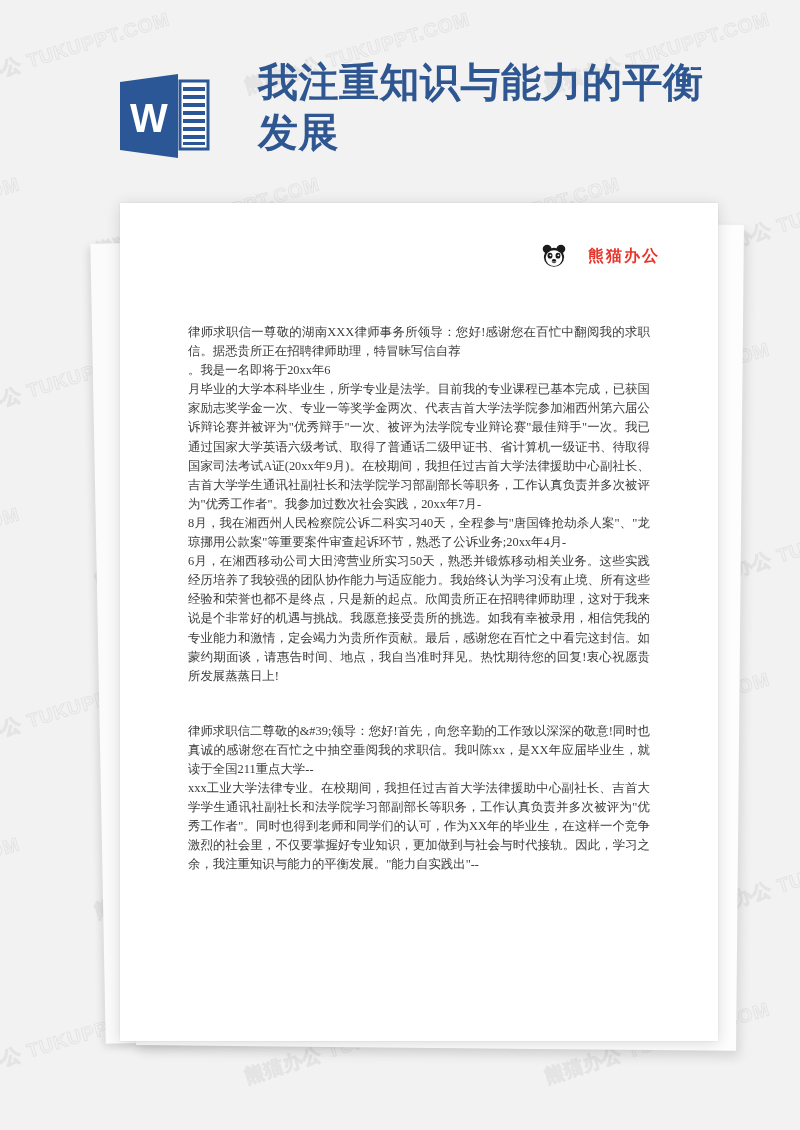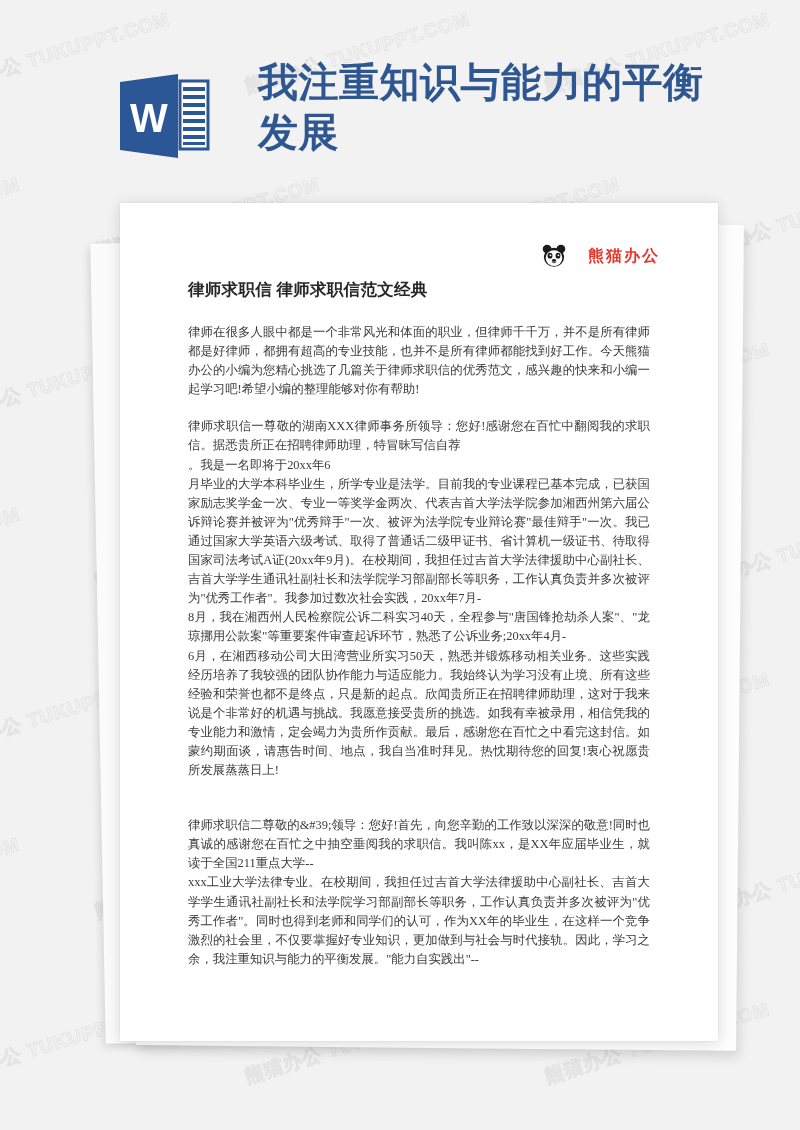--- a/index.html
+++ b/index.html
@@ -182,24 +182,22 @@
           <ellipse cx="11.1" cy="15.6" rx="3.0" ry="3.5" fill="#1b1b1b"></ellipse>
           <ellipse cx="20.9" cy="15.6" rx="3.0" ry="3.5" fill="#1b1b1b"></ellipse>
           <circle cx="11.6" cy="15.2" r="1.15" fill="#ffffff"></circle>
           <circle cx="21.4" cy="15.2" r="1.15" fill="#ffffff"></circle>
           <ellipse cx="16" cy="21.4" rx="2.5" ry="1.7" fill="#1b1b1b"></ellipse>
           <path d="M13.6 23.4 q2.4 2.5 4.8 0" stroke="#1b1b1b" stroke-width="1.1" fill="none" stroke-linecap="round"></path>
         </svg>
         <span class="brand-text">熊猫办公</span>
       </div>
 
-      <div class="doc-title">律师求职信 律师求职信范文经典</div>
 
       <div class="doc-body">
-          <p>律师在很多人眼中都是一个非常风光和体面的职业，但律师千千万，并不是所有律师都是好律师，都拥有超高的专业技能，也并不是所有律师都能找到好工作。今天熊猫办公的小编为您精心挑选了几篇关于律师求职信的优秀范文，感兴趣的快来和小编一起学习吧!希望小编的整理能够对你有帮助!</p>
           <p>律师求职信一尊敬的湖南XXX律师事务所领导：您好!感谢您在百忙中翻阅我的求职信。据悉贵所正在招聘律师助理，特冒昧写信自荐<br>。我是一名即将于20xx年6<br>月毕业的大学本科毕业生，所学专业是法学。目前我的专业课程已基本完成，已获国家励志奖学金一次、专业一等奖学金两次、代表吉首大学法学院参加湘西州第六届公诉辩论赛并被评为"优秀辩手"一次、被评为法学院专业辩论赛"最佳辩手"一次。我已通过国家大学英语六级考试、取得了普通话二级甲证书、省计算机一级证书、待取得国家司法考试A证(20xx年9月)。在校期间，我担任过吉首大学法律援助中心副社长、吉首大学学生通讯社副社长和法学院学习部副部长等职务，工作认真负责并多次被评为"优秀工作者"。我参加过数次社会实践，20xx年7月-<br>8月，我在湘西州人民检察院公诉二科实习40天，全程参与"唐国锋抢劫杀人案"、"龙琼挪用公款案"等重要案件审查起诉环节，熟悉了公诉业务;20xx年4月-<br>6月，在湘西移动公司大田湾营业所实习50天，熟悉并锻炼移动相关业务。这些实践经历培养了我较强的团队协作能力与适应能力。我始终认为学习没有止境、所有这些经验和荣誉也都不是终点，只是新的起点。欣闻贵所正在招聘律师助理，这对于我来说是个非常好的机遇与挑战。我愿意接受贵所的挑选。如我有幸被录用，相信凭我的专业能力和激情，定会竭力为贵所作贡献。最后，感谢您在百忙之中看完这封信。如蒙约期面谈，请惠告时间、地点，我自当准时拜见。热忱期待您的回复!衷心祝愿贵所发展蒸蒸日上!</p>
           <p>律师求职信二尊敬的&amp;#39;领导：您好!首先，向您辛勤的工作致以深深的敬意!同时也真诚的感谢您在百忙之中抽空垂阅我的求职信。我叫陈xx，是XX年应届毕业生，就读于全国211重点大学--<br>xxx工业大学法律专业。在校期间，我担任过吉首大学法律援助中心副社长、吉首大学学生通讯社副社长和法学院学习部副部长等职务，工作认真负责并多次被评为"优秀工作者"。同时也得到老师和同学们的认可，作为XX年的毕业生，在这样一个竞争激烈的社会里，不仅要掌握好专业知识，更加做到与社会与时代接轨。因此，学习之余，我注重知识与能力的平衡发展。"能力自实践出"--</p>
         </div>
     </div>
   </div>
 </div>
 
 <div class="header">
   <div class="word-icon">
     <svg viewBox="0 0 92 88" width="92" height="88">

